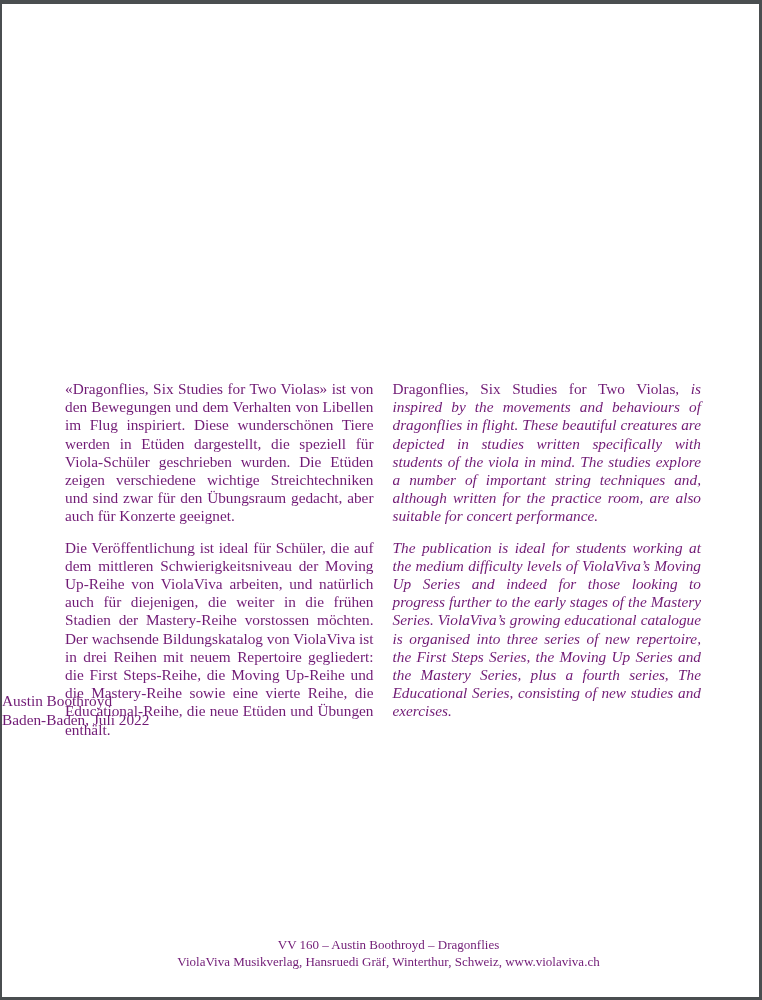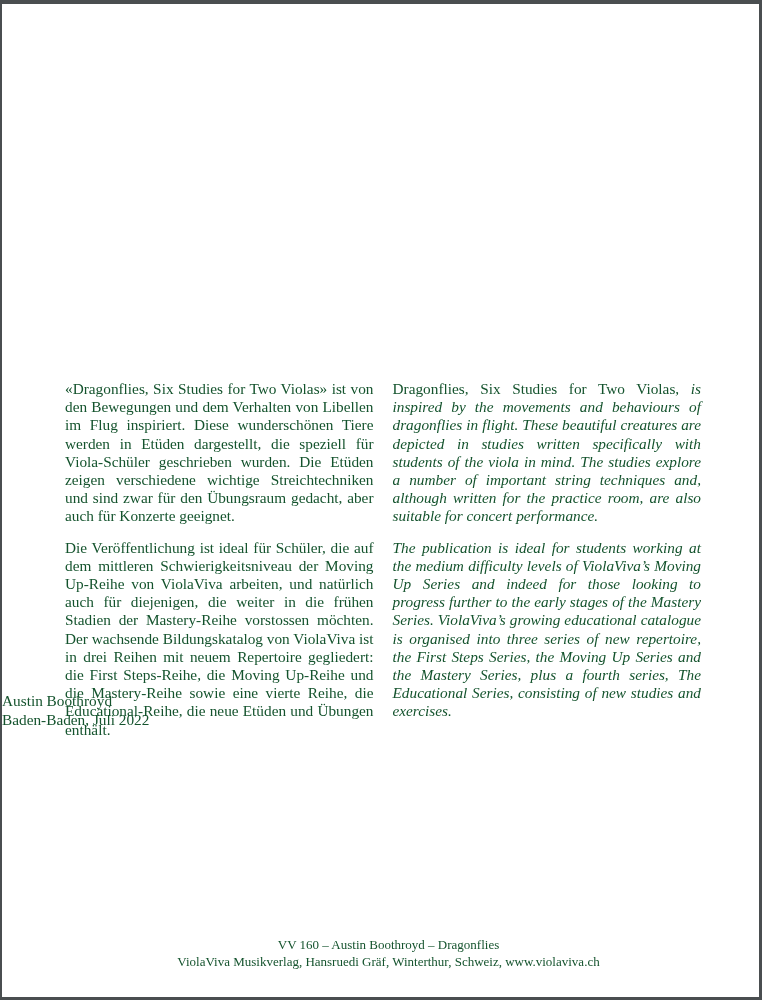--- a/index.html
+++ b/index.html
@@ -12,21 +12,21 @@
     position: relative;
     width: 762px;
     height: 1000px;
     box-sizing: border-box;
     background: #ffffff;
     border-top: 4px solid #4a4e50;
     border-left: 2px solid #4a4e50;
     border-right: 3px solid #4a4e50;
     border-bottom: 3px solid #4a4e50;
     overflow: hidden;
-    color: #14532d;
+    color: #701a75;
   }
   .dragonfly {
     position: absolute;
     left: 218px;
     top: 98px;
     width: 326px;
     height: 252px;
   }
   .columns {
     position: absolute;

